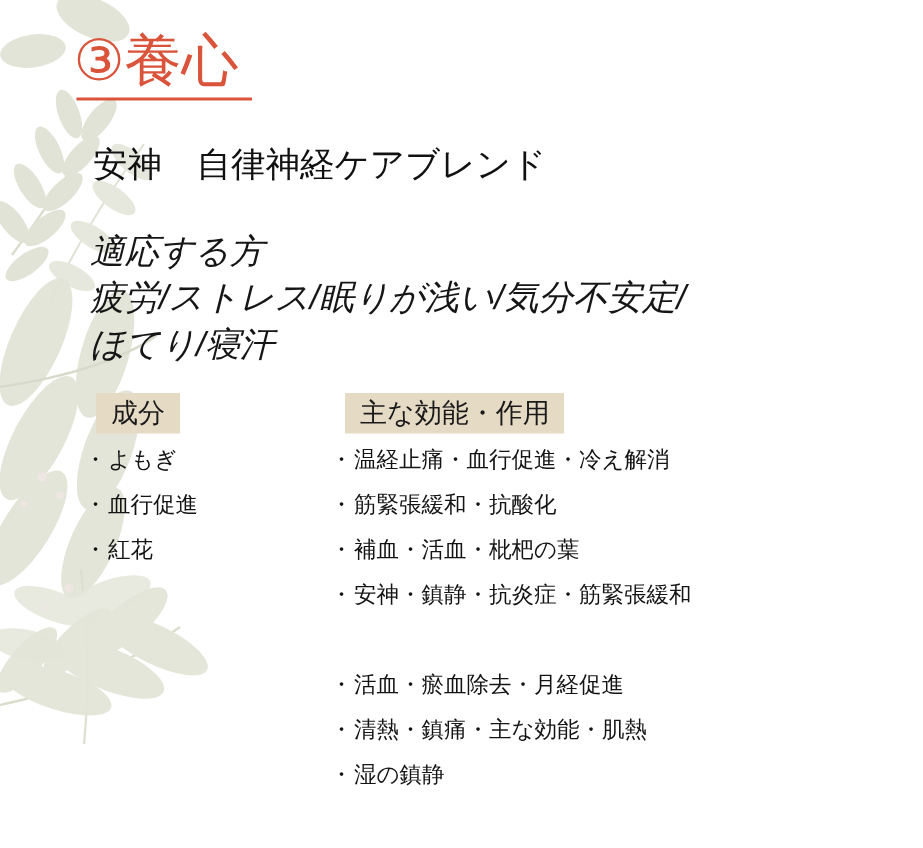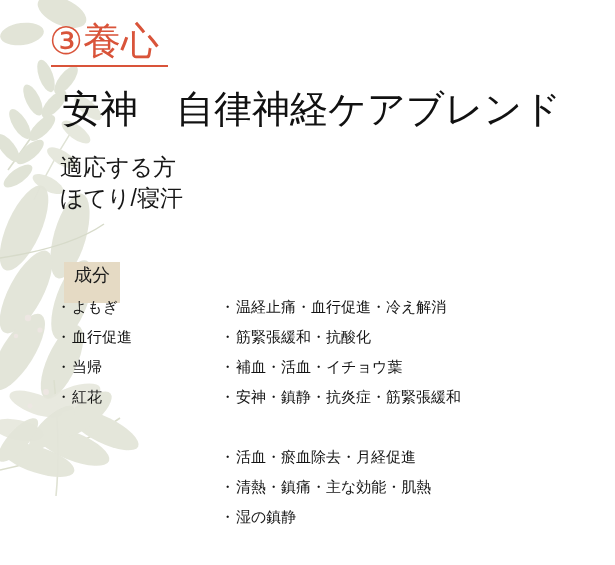--- a/index.html
+++ b/index.html
@@ -56,59 +56,60 @@
     width: 117px;
     height: 2px;
     background: #d9543a;
   }
 
   
   #blend-name {
     position: absolute;
     left: 62px;
     top: 91px;
-    font-size: 38px;
+    font-size: 23px;
     line-height: 36px;
     font-weight: 400;
     color: #111111;
     white-space: nowrap;
   }
 
   
   #indication-block {
     position: absolute;
     left: 60px;
     top: 152px;
     width: 530px;
     font-size: 23px;
     line-height: 31px;
     color: #161616;
   }
   #indication-block .line {
     white-space: nowrap;
+    font-style: italic;
   }
 
   
   #ingredient-table {
     position: absolute;
     left: 48px;
     top: 262px;
     width: 560px;
   }
   .table-head {
     position: relative;
     height: 26px;
   }
   .col-header {
     position: absolute;
     top: 0;
     display: inline-block;
     font-size: 18px;
     line-height: 24px;
-    padding: 1px 10px 16px 10px;
+    padding: 1px 10px 2px 10px;
     background: #e5dac4;
     color: #1a1a1a;
     white-space: nowrap;
   }
   #header-ingredient { left: 16px; }
   #header-effect     { left: 182px; }
 
   .table-body {
     position: relative;
     margin-top: 4px;
@@ -277,55 +278,54 @@
 
 <div class="page">
 
   <div id="section-title"><span>③</span><span>養心</span></div>
   <div id="section-title-rule"></div>
 
   <div id="blend-name">安神　自律神経ケアブレンド</div>
 
   <div id="indication-block">
     <div class="line">適応する方</div>
+    <div class="line">疲労/ストレス/眠りが浅い/気分不安定/</div>
     <div class="line">ほてり/寝汗</div>
   </div>
 
   <div id="ingredient-table">
 
     <div class="table-head">
       <span class="col-header" id="header-ingredient">成分</span>
+      <span class="col-header" id="header-effect">主な効能・作用</span>
     </div>
 
     <div class="table-body">
 
       <div class="column" id="column-ingredients">
         <div class="row">
           <span class="bullet">・</span><span>よもぎ</span>
         </div>
         <div class="row">
           <span class="bullet">・</span><span>血行促進</span>
         </div>
         <div class="row">
-          <span class="bullet">・</span><span>当帰</span>
-        </div>
-        <div class="row">
           <span class="bullet">・</span><span>紅花</span>
         </div>
       </div>
 
       <div class="column" id="column-effects">
         <div class="row">
           <span class="bullet">・</span><span>温経止痛・血行促進・冷え解消</span>
         </div>
         <div class="row">
           <span class="bullet">・</span><span>筋緊張緩和・抗酸化</span>
         </div>
         <div class="row">
-          <span class="bullet">・</span><span>補血・活血・イチョウ葉</span>
+          <span class="bullet">・</span><span>補血・活血・枇杷の葉</span>
         </div>
         <div class="row">
           <span class="bullet">・</span><span>安神・鎮静・抗炎症・筋緊張緩和</span>
         </div>
         <div class="row spacer"></div>
         <div class="row">
           <span class="bullet">・</span><span>活血・瘀血除去・月経促進</span>
         </div>
         <div class="row">
           <span class="bullet">・</span><span>清熱・鎮痛・主な効能・肌熱</span>

